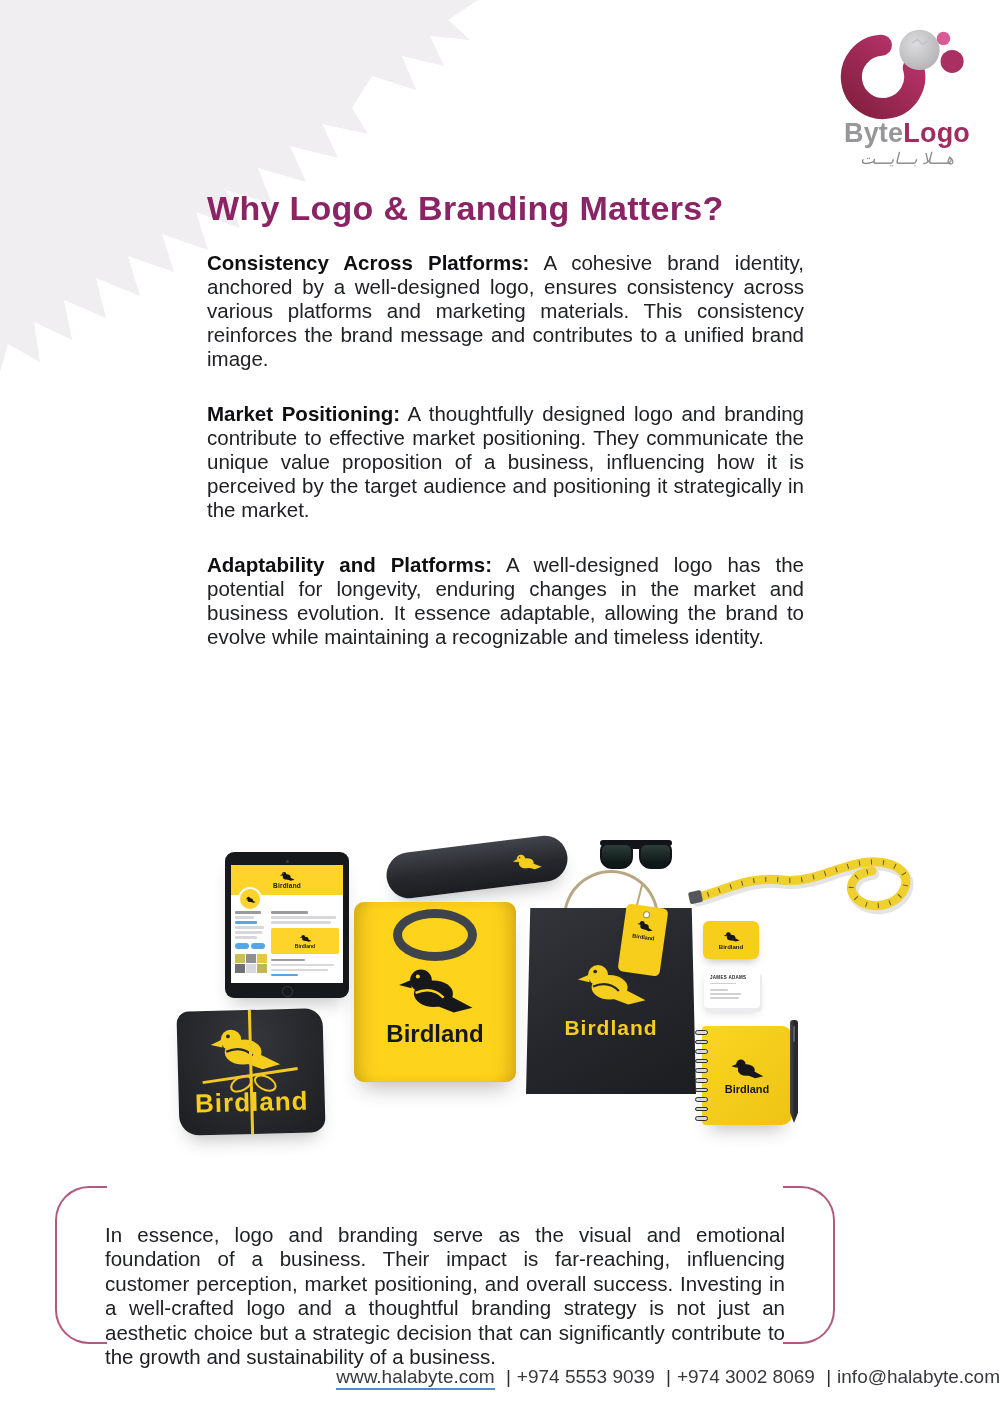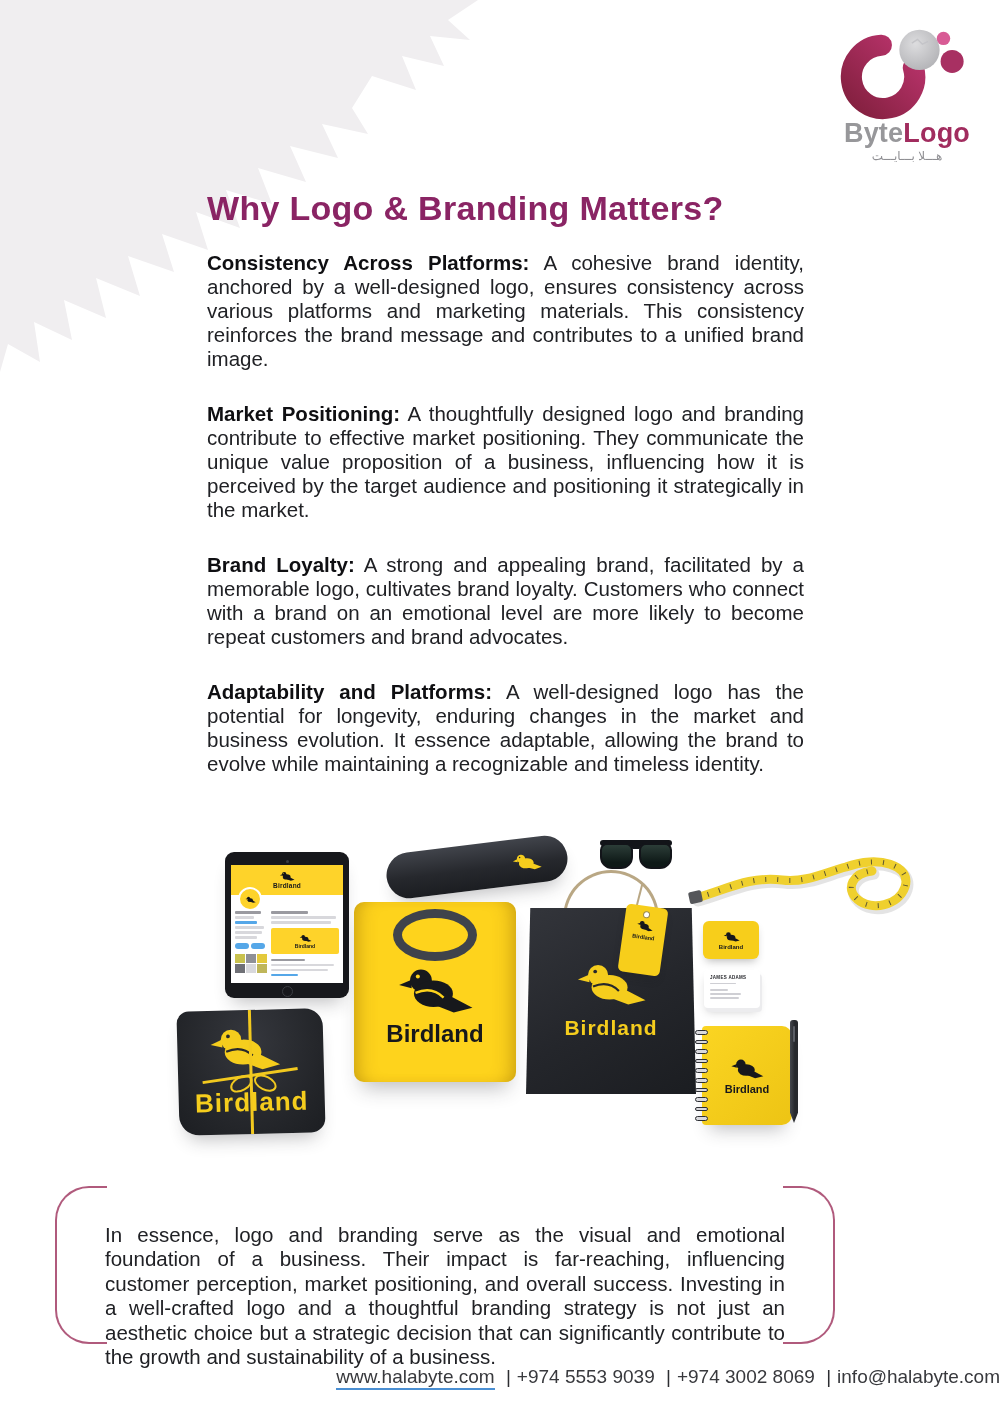--- a/index.html
+++ b/index.html
@@ -7,21 +7,21 @@
         font-family:"Liberation Sans",sans-serif;color:#1e1f23;}
 
   
   .splash{position:absolute;top:0;left:0;width:520px;height:400px;pointer-events:none;}
 
   
   .logo-wrap{position:absolute;top:24px;left:828px;width:158px;text-align:center;}
   .logo-text{font-size:27px;font-weight:700;letter-spacing:0.2px;line-height:1;margin-top:-4px;}
   .logo-text .g{color:#97979a;}
   .logo-text .m{color:#a12c5e;}
-  .logo-arabic{direction:rtl;font-size:12px;color:#8f8f93;letter-spacing:2px;margin-top:2px;}
+  .logo-arabic{direction:rtl;font-size:16px;color:#8f8f93;letter-spacing:2px;margin-top:2px;font-style:italic;}
 
   
   .page-title{position:absolute;left:207px;top:166px;font-size:34px;font-weight:800;
               color:#8a2464;letter-spacing:0.3px;}
   .copy{position:absolute;left:207px;top:234px;width:597px;margin-top:17px;}
   .para{font-size:20.5px;line-height:1.17;text-align:justify;margin:0 0 31px 0;color:#202125;}
   .para b{color:#0f0f12;}
 
   
   .scene{position:absolute;left:170px;top:828px;width:800px;height:336px;}
@@ -180,21 +180,20 @@
     </svg>
     <div class="logo-text"><span class="g">Byte</span><span class="m">Logo</span></div>
     <div class="logo-arabic" dir="rtl">هـــلا بـــايـــت</div>
   </div>
 
   <h1 class="page-title">Why Logo &amp; Branding Matters?</h1>
 
   <div class="copy">
     <p class="para"><b>Consistency Across Platforms:</b> <span>A cohesive brand identity, anchored by a well-designed logo, ensures consistency across various platforms and marketing materials. This consistency reinforces the brand message and contributes to a unified brand image.</span></p>
     <p class="para"><b>Market Positioning:</b> <span>A thoughtfully designed logo and branding contribute to effective market positioning. They communicate the unique value proposition of a business, influencing how it is perceived by the target audience and positioning it strategically in the market.</span></p>
-    <p class="para"><b>Brand Loyalty:</b> <span>A strong and appealing brand, facilitated by a memorable logo, cultivates brand loyalty. Customers who connect with a brand on an emotional level are more likely to become repeat customers and brand advocates.</span></p>
     <p class="para"><b>Adaptability and Platforms:</b> <span>A well-designed logo has the potential for longevity, enduring changes in the market and business evolution. It essence adaptable, allowing the brand to evolve while maintaining a recognizable and timeless identity.</span></p>
   </div>
 
   <div class="scene">
 
     <div class="mock tablet shadowed">
       <div class="tab-cam"></div>
       <div class="tab-screen">
         <div class="tab-banner">
           <svg class="bird" width="16" height="10" viewBox="0 0 100 64" style="color:#15161a;--eye:#fed32a">

